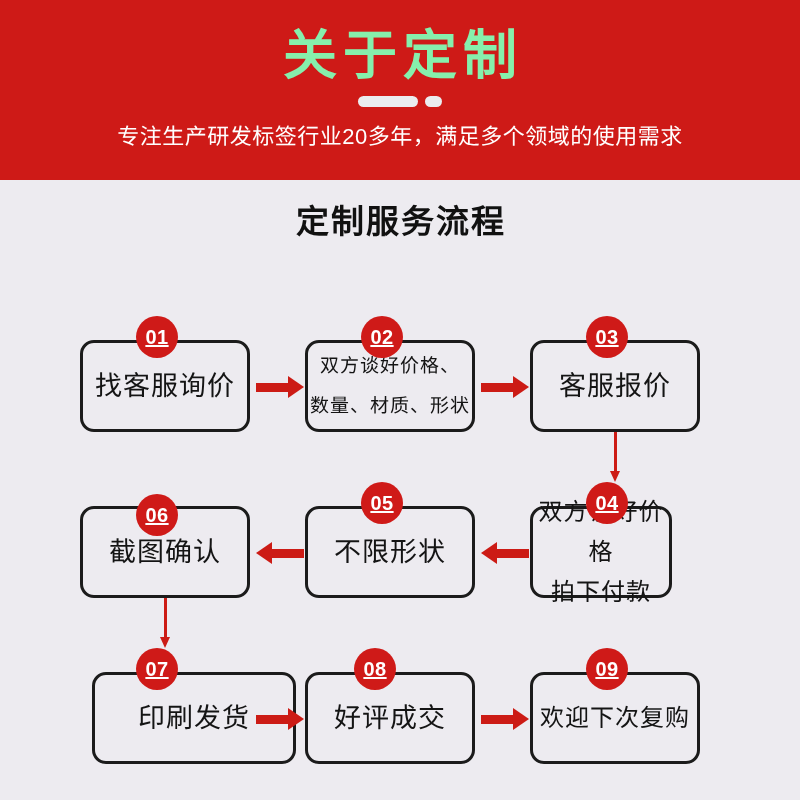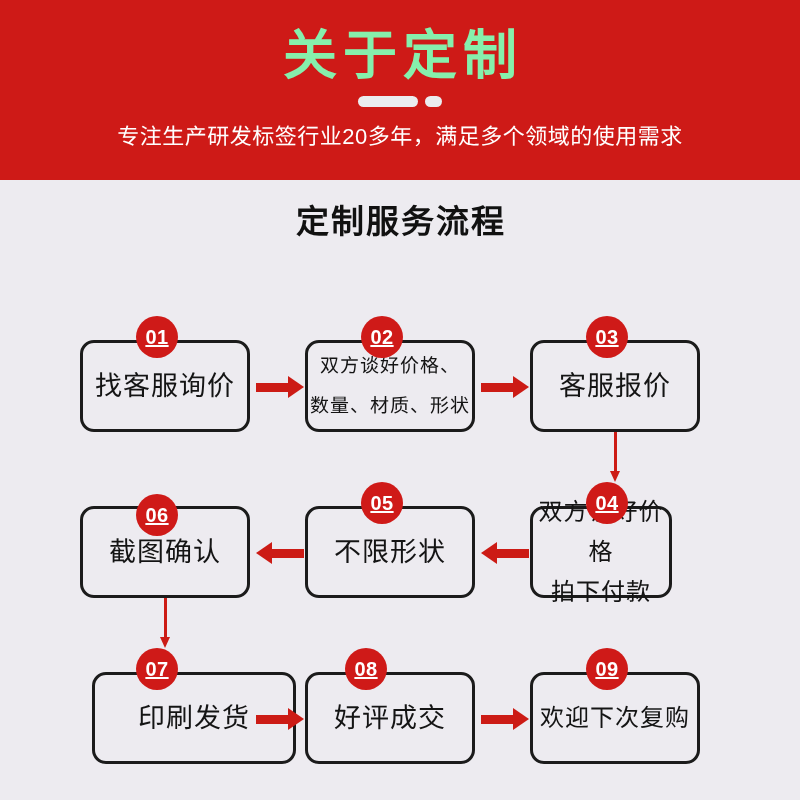--- a/index.html
+++ b/index.html
@@ -283,21 +283,21 @@
         <span class="node-label size-lg">印刷发货</span>
       </div>
     </div>
 
     <div class="arrow-h right" style="left:256px; top:456px; width:48px;">
       <span class="shaft"></span>
       <span class="head"></span>
     </div>
 
     <div class="node">
-      <div class="badge" style="left:345px; top:392px;">08</div>
+      <div class="badge" style="left:354px; top:392px;">08</div>
       <div class="node-box" style="left:305px; top:416px; width:170px; height:92px;">
         <span class="node-label size-lg">好评成交</span>
       </div>
     </div>
 
     <div class="arrow-h right" style="left:481px; top:456px; width:48px;">
       <span class="shaft"></span>
       <span class="head"></span>
     </div>
 

